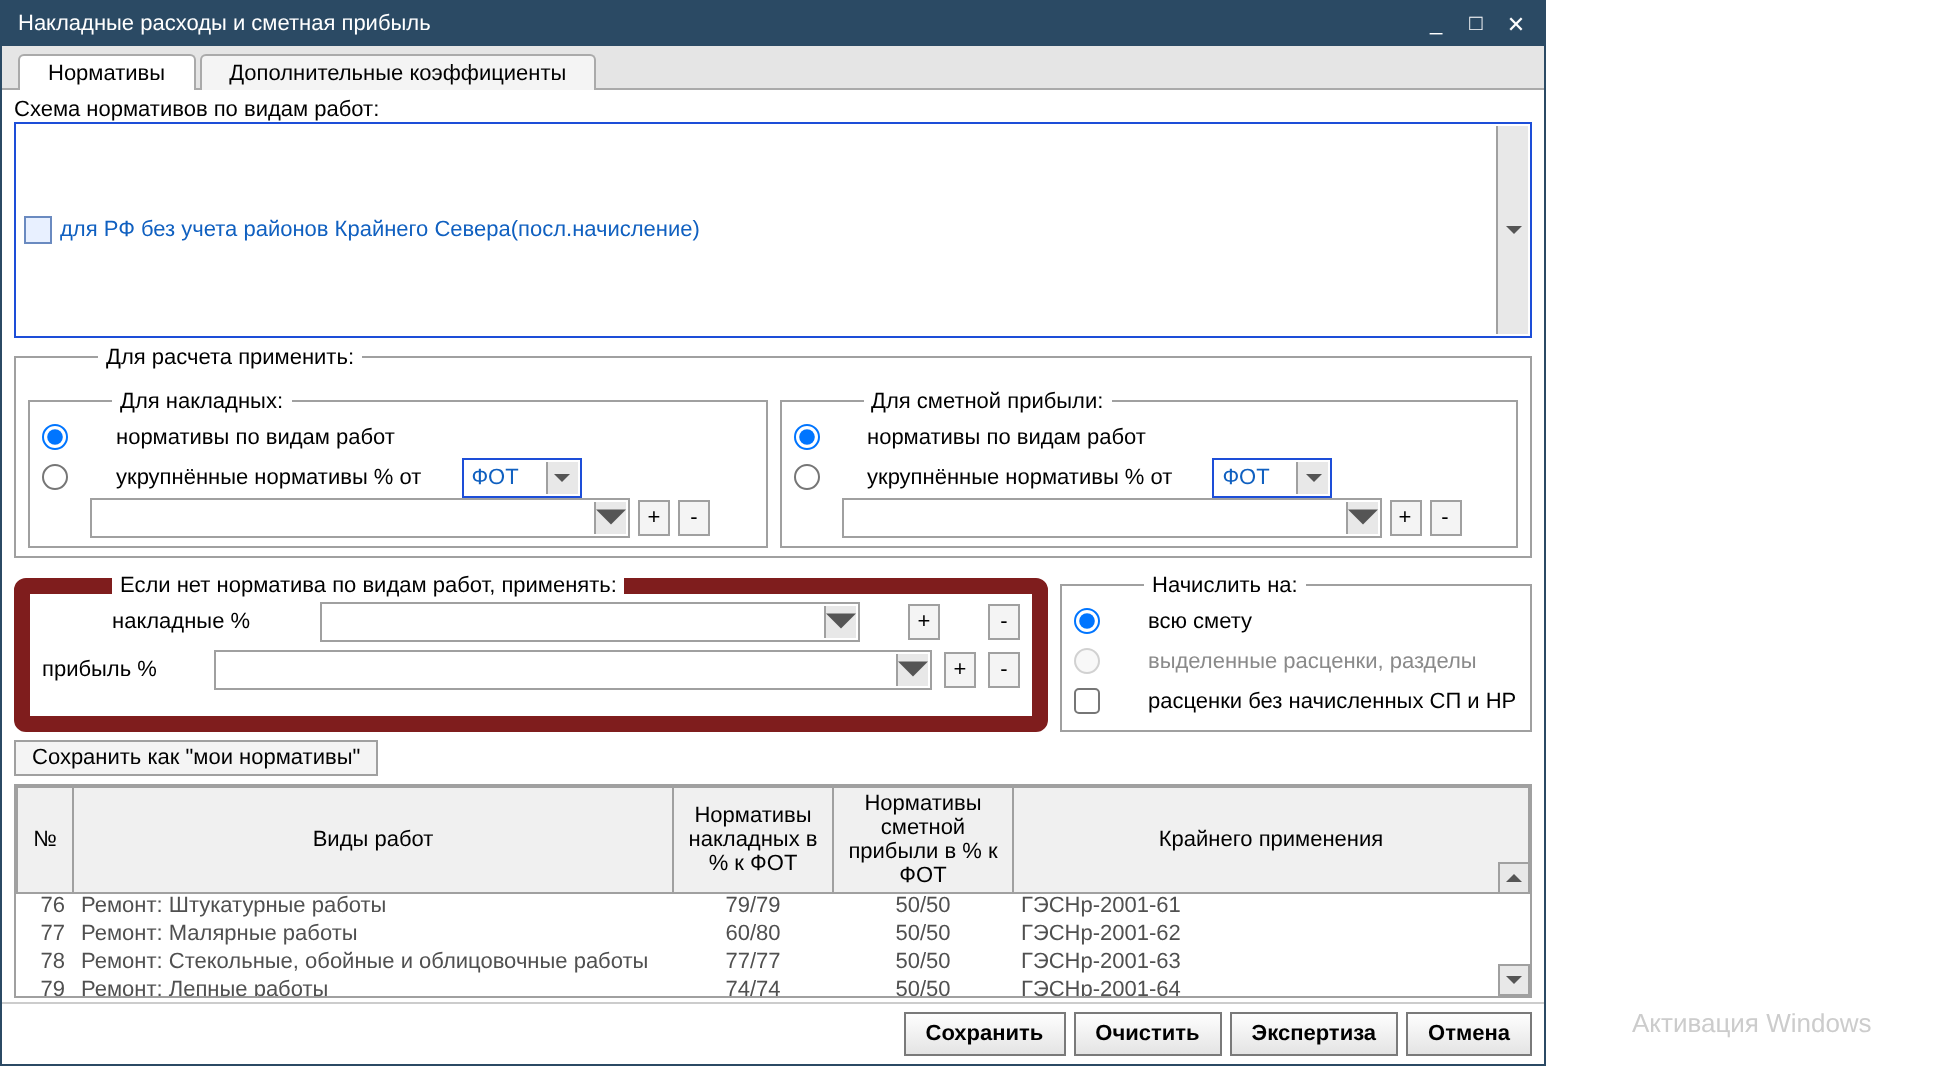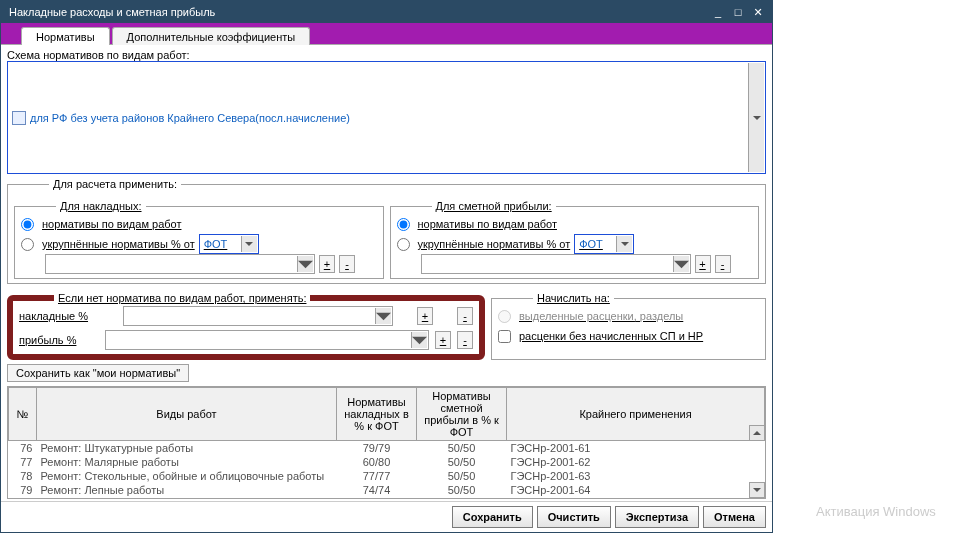--- a/index.html
+++ b/index.html
@@ -1,38 +1,38 @@
 <!DOCTYPE html>
 <html><head>
 <meta charset="utf-8">
 <style>
   * { box-sizing:border-box; font-family:Tahoma,Arial,sans-serif; font-size:11px; }
   body { margin:0; background:#fff; }
   .window { width:773px; height:533px; background:#fff; border:1px solid #2b4a64; display:flex; flex-direction:column; }
   .titlebar { height:22px; background:#2b4a64; color:#fff; display:flex; align-items:center; padding:0 4px; }
   .titlebar .title { flex:1; padding-left:4px; }
   .titlebar .winbtn { width:20px; height:16px; display:flex; align-items:center; justify-content:center; cursor:default; }
-  .tabs { display:flex; align-items:flex-end; height:22px; padding-left:20px; background:#a21caf; border-bottom:1px solid #aaa; }
+  .tabs { display:flex; align-items:flex-end; height:22px; padding-left:8px; background:#e5e5e5; border-bottom:1px solid #aaa; }
   .tab { padding:3px 14px 2px 14px; border:1px solid #aaa; border-bottom:none; margin-right:2px; background:#f4f4f4; border-radius:3px 3px 0 0; position:relative; top:1px; }
   .tab.active { background:#fff; }
   .content { flex:1; padding:4px 6px 2px 6px; overflow:hidden; display:flex; flex-direction:column; }
   .row { display:flex; align-items:center; gap:4px; }
   label.row-label { white-space:nowrap; }
   .combo { flex:1; height:20px; border:1px solid #1d4ed8; background:#fff; display:flex; align-items:center; padding:0 18px 0 4px; position:relative; color:#1060c0; }
   .combo .doc-icon { width:14px; height:14px; background:#e8f0ff; border:1px solid #6a8ac0; margin-right:4px; }
   .combo .drop { position:absolute; right:1px; top:1px; bottom:1px; width:16px; background:#e8e8e8; border-left:1px solid #a0a0a0; display:flex; align-items:center; justify-content:center; }
   .combo .drop svg { width:8px; height:8px; }
   fieldset { border:1px solid #a0a0a0; margin:4px 0 0 0; padding:2px 6px 4px 6px; }
   fieldset legend { padding:0 4px; color:#000;margin-left:35px; }
   .cols2 { display:flex; gap:6px; margin-top:4px; }
-  .cols2 > fieldset { flex:1;text-decoration:underline; }
-  .radio-row { display:flex; align-items:center; gap:4px; height:20px; }
+  .cols2 > fieldset { flex:1; }
+  .radio-row { display:flex; align-items:center; gap:20px; height:20px; }
   input[type=radio], input[type=checkbox] { margin:0 4px 0 0; }
   .pm { width:16px; height:18px; border:1px solid #a0a0a0; background:#f4f4f4; display:flex; align-items:center; justify-content:center; cursor:default; }
-  .highlight-box { border:6px solid #7f1d1d; border-radius:6px; }
+  .highlight-box { border:8px solid #7f1d1d; border-radius:6px; }
   .save-as-row { margin-top:4px; }
   .save-as-box { display:inline-block; border:1px solid #a0a0a0; padding:2px 8px; background:#f4f4f4; }
 
   .table-wrap { flex:1; border:1px solid #a0a0a0; margin-top:4px; overflow:auto; position:relative; }
   table { border-collapse:collapse; width:100%; }
   th { background:#f0f0f0; border:1px solid #a0a0a0; padding:2px 4px; font-weight:normal; text-align:center; position:sticky; top:0; }
   td { padding:0 4px; white-space:nowrap; overflow:hidden; text-overflow:ellipsis; height:14px; color:#505050;}
   td.num { text-align:center; }
   td.idx { text-align:right; width:26px; color:#505050; }
   tr td:nth-child(2) { max-width:290px; }
@@ -139,21 +139,21 @@
             <span class="pm">+</span>
             <span class="pm">-</span>
           </div>
         </fieldset>
       </div>
     </fieldset>
 
     <div class="cols2">
       <fieldset class="highlight-box">
         <legend>Если нет норматива по видам работ, применять:</legend>
-        <div class="radio-row" style="gap:24px;">
+        <div class="radio-row" style="gap:24px;margin-left:35px;">
           <label style="width:80px;">накладные %</label>
           <span class="input-small" style="flex:1;">
             <span class="drop">
                 <svg viewBox="0 0 8 8">
                   <path d="M0 2 L4 6 L8 2 Z" fill="#555"></path>
                 </svg>
               </span>
           </span>
           <span class="pm">+</span>
           <span class="pm">-</span>
@@ -167,20 +167,24 @@
                 </svg>
               </span>
           </span>
           <span class="pm">+</span>
           <span class="pm">-</span>
         </div>
       </fieldset>
 
       <fieldset>
         <legend>Начислить на:</legend>
+        <div class="radio-row">
+          <input type="radio" checked="" style="">
+          <span>всю смету</span>
+        </div>
         <div class="radio-row grey">
           <input type="radio" disabled="" style="">
           <span>выделенные расценки, разделы</span>
         </div>
         <div class="radio-row">
           <input type="checkbox" style="">
           <span>расценки без начисленных СП и НР</span>
         </div>
       </fieldset>
     </div>

